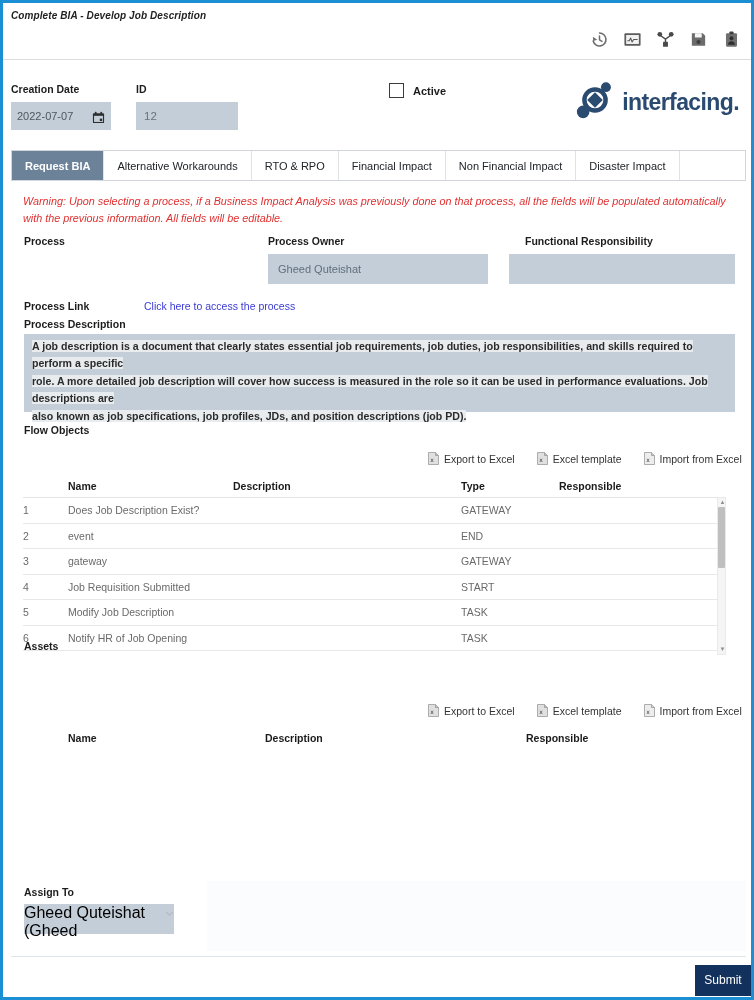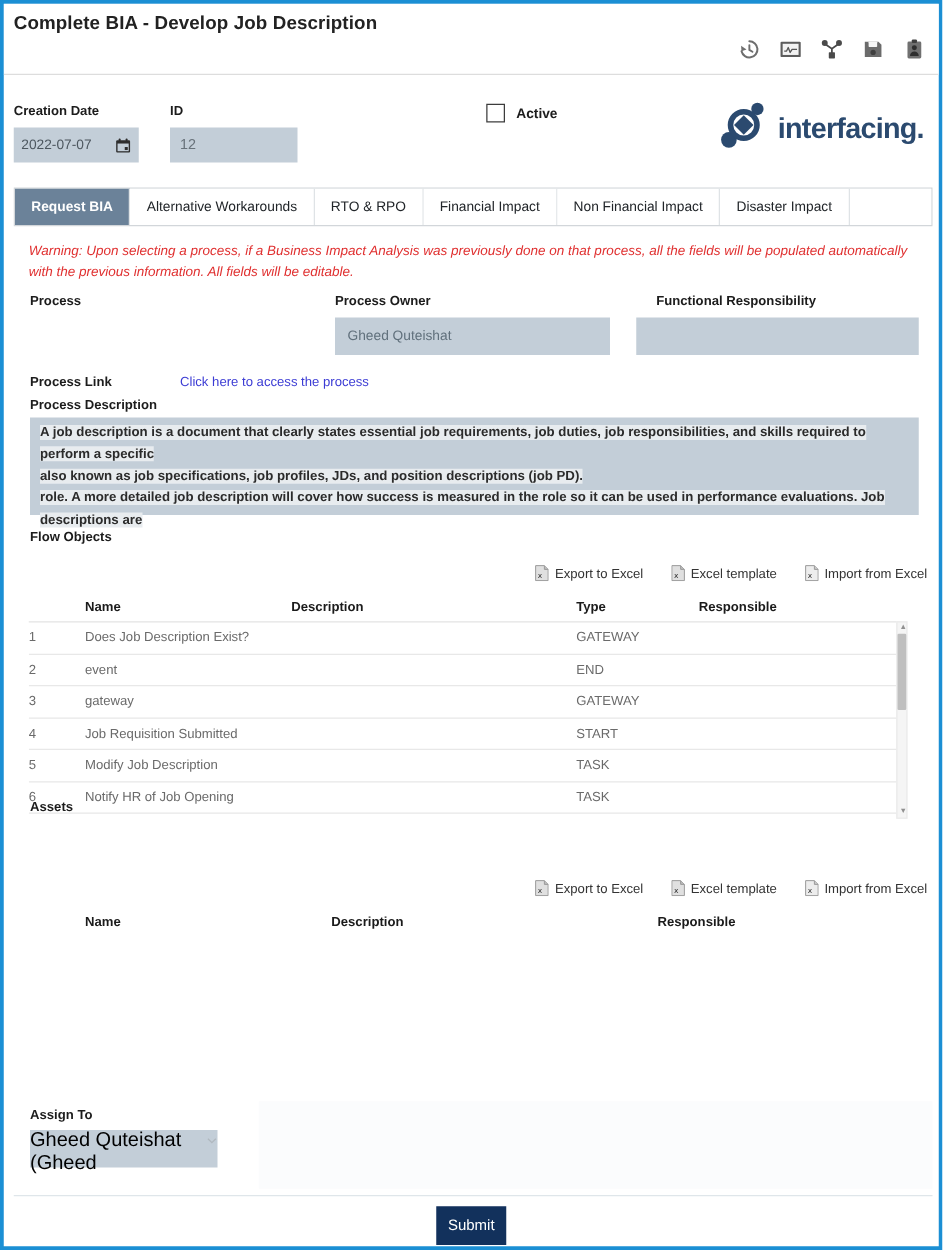--- a/index.html
+++ b/index.html
@@ -20,24 +20,25 @@
   
   .titlebar {
     position: relative;
     height: 57px;
     border-bottom: 1px solid #dddddd;
     background: #ffffff;
   }
   .title-text {
     position: absolute;
     left: 8px; top: 7px;
-    font-size: 15px;
+    font-size: 10px;
     font-weight: bold;
     color: #222222;
     letter-spacing: .1px;
+    font-style: italic;
   }
   .toolbar {
     position: absolute;
     right: 10px; top: 26px;
     display: flex;
     align-items: center;
     gap: 13px;
   }
   .tb-icon {
     width: 20px; height: 20px;
@@ -267,21 +268,21 @@
   #assign-select {
     position: absolute; left: 13px; top: 23px;
     width: 150px; height: 30px;
     display: flex; background: #c3ced8;
   }
 
   
   .submit-row {
     position: absolute; left: 0; top: 957px;
     width: 748px; height: 40px;
-    display: flex; align-items: center; justify-content: center;
+    display: flex; align-items: center; justify-content: flex-end;
   }
   .submit-btn {
     background: #12315c;
     color: #ffffff;
     font-size: 12px;
     border: none;
     width: 56px; height: 31px;
     cursor: pointer;
     font-family: "Liberation Sans", sans-serif;
   }
@@ -395,22 +396,22 @@
   <div class="plain-box" id="funcresp-box">
     <span></span>
   </div>
 
   <div class="sec-label lbl-processlink">Process Link</div>
   <a class="process-link">Click here to access the process</a>
 
   <div class="sec-label lbl-procdesc">Process Description</div>
   <div class="desc-area">
     <div class="desc-text"><span>A job description is a document that clearly states essential job requirements, job duties, job responsibilities, and skills required to perform a specific</span></div>
+    <div class="desc-text"><span>role. A more detailed job description will cover how success is measured in the role so it can be used in performance evaluations. Job descriptions are</span></div>
     <div class="desc-text"><span>also known as job specifications, job profiles, JDs, and position descriptions (job PD).</span></div>
-    <div class="desc-text"><span>role. A more detailed job description will cover how success is measured in the role so it can be used in performance evaluations. Job descriptions are</span></div>
   </div>
 
   <div class="grid-title" style="left:21px; top:421px;">Flow Objects</div>
 
   <div class="excel-bar" style="left:425px; top:449px;">
     <div class="excel-btn">
       <span class="xls-ico">
         <svg viewBox="0 0 11 13" width="11" height="13">
           <path d="M0.5 0.5 h7 l3 3 v9 h-10 Z" fill="#e0e0e0" stroke="#9a9a9a" stroke-width="0.8"></path>
           <path d="M7.5 0.5 v3 h3" fill="#bdbdbd" stroke="#9a9a9a" stroke-width="0.8"></path>

